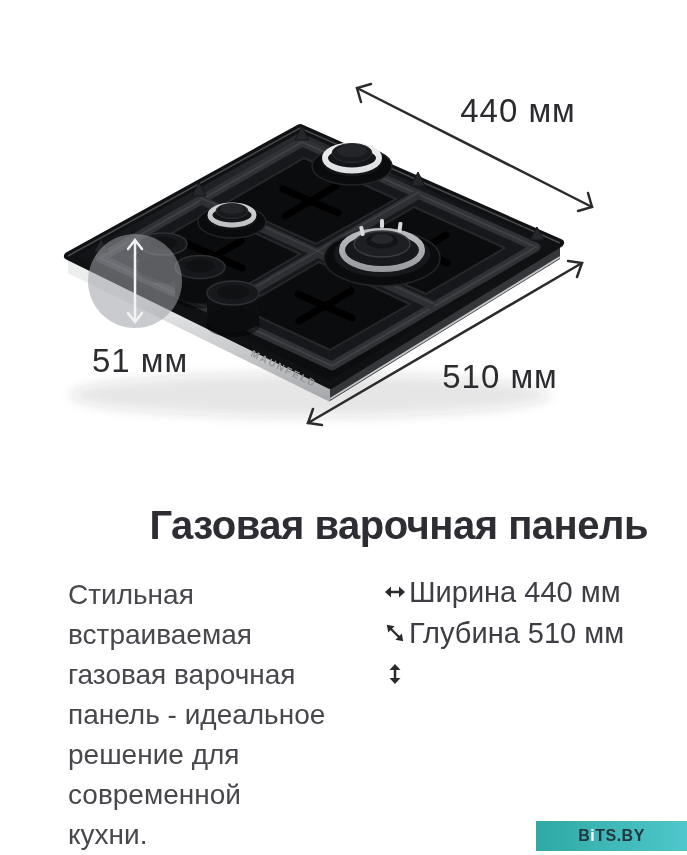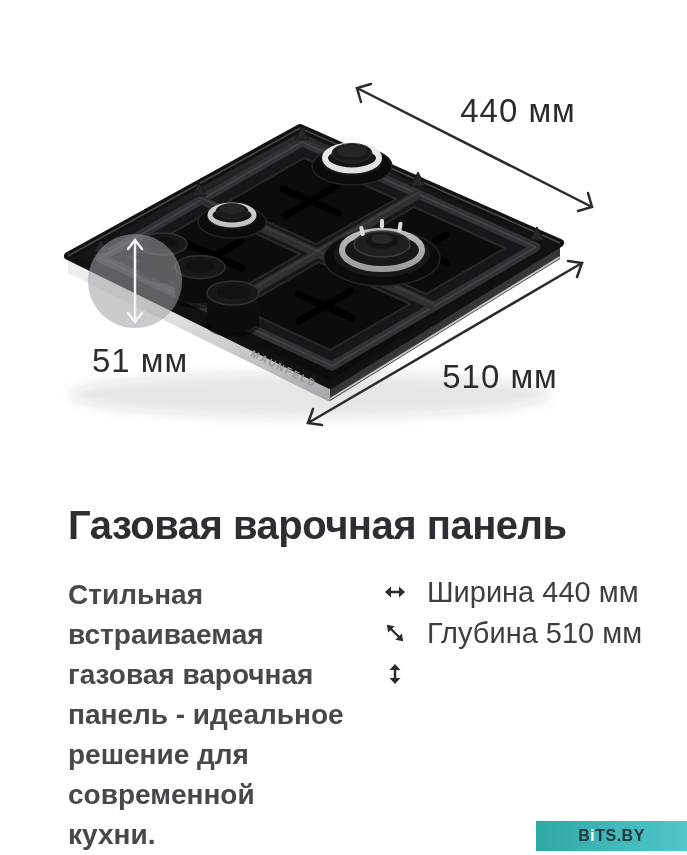--- a/index.html
+++ b/index.html
@@ -3,31 +3,31 @@
 <meta charset="utf-8">
 <style>
   html,body{margin:0;padding:0;background:#fff;}
   .page{
     position:relative;width:687px;height:855px;background:#ffffff;
     overflow:hidden;font-family:"Liberation Sans","DejaVu Sans",sans-serif;
   }
   .photo-area{position:absolute;left:0;top:0;width:687px;height:470px;}
   .page-title{
     position:absolute;left:68px;top:503px;margin:0;width:580px;
-    font-size:40px;font-weight:800;letter-spacing:-0.5px;color:#2d2d33;
+    font-size:40px;font-weight:800;letter-spacing:-0.5px;color:#2d2d33;text-align:right;
   }
   .description{
     position:absolute;left:68px;top:575px;margin:0;width:300px;
-    font-size:28px;line-height:40px;font-weight:700;color:#47474d;
+    font-size:28px;line-height:40px;font-weight:400;color:#47474d;
     white-space:pre-line;
   }
   .specs{position:absolute;left:383px;top:577px;width:290px;}
   .spec-row{display:flex;align-items:center;margin-bottom:11px;height:30px;}
   .spec-icon{width:24px;height:24px;flex:0 0 24px;display:flex;align-items:center;justify-content:center;}
-  .spec-label{margin-left:20px;font-size:29px;color:#3d3d44;white-space:nowrap;}
+  .spec-label{margin-left:2px;font-size:29px;color:#3d3d44;white-space:nowrap;}
   .badge{
     position:absolute;right:0;bottom:4px;width:151px;height:30px;
     background:linear-gradient(90deg,#2fa9a4 0%,#4fc7cb 100%);
     display:flex;align-items:center;justify-content:center;
     font-size:16px;font-weight:bold;letter-spacing:0.5px;
   }
   .badge .dark{color:#243640;}
   .badge .lite{color:#ffffff;}
   svg text{font-family:"Liberation Sans","DejaVu Sans",sans-serif;}
   .dim-label{font-size:33px;font-weight:400;letter-spacing:1px;fill:#2c2c30;}

